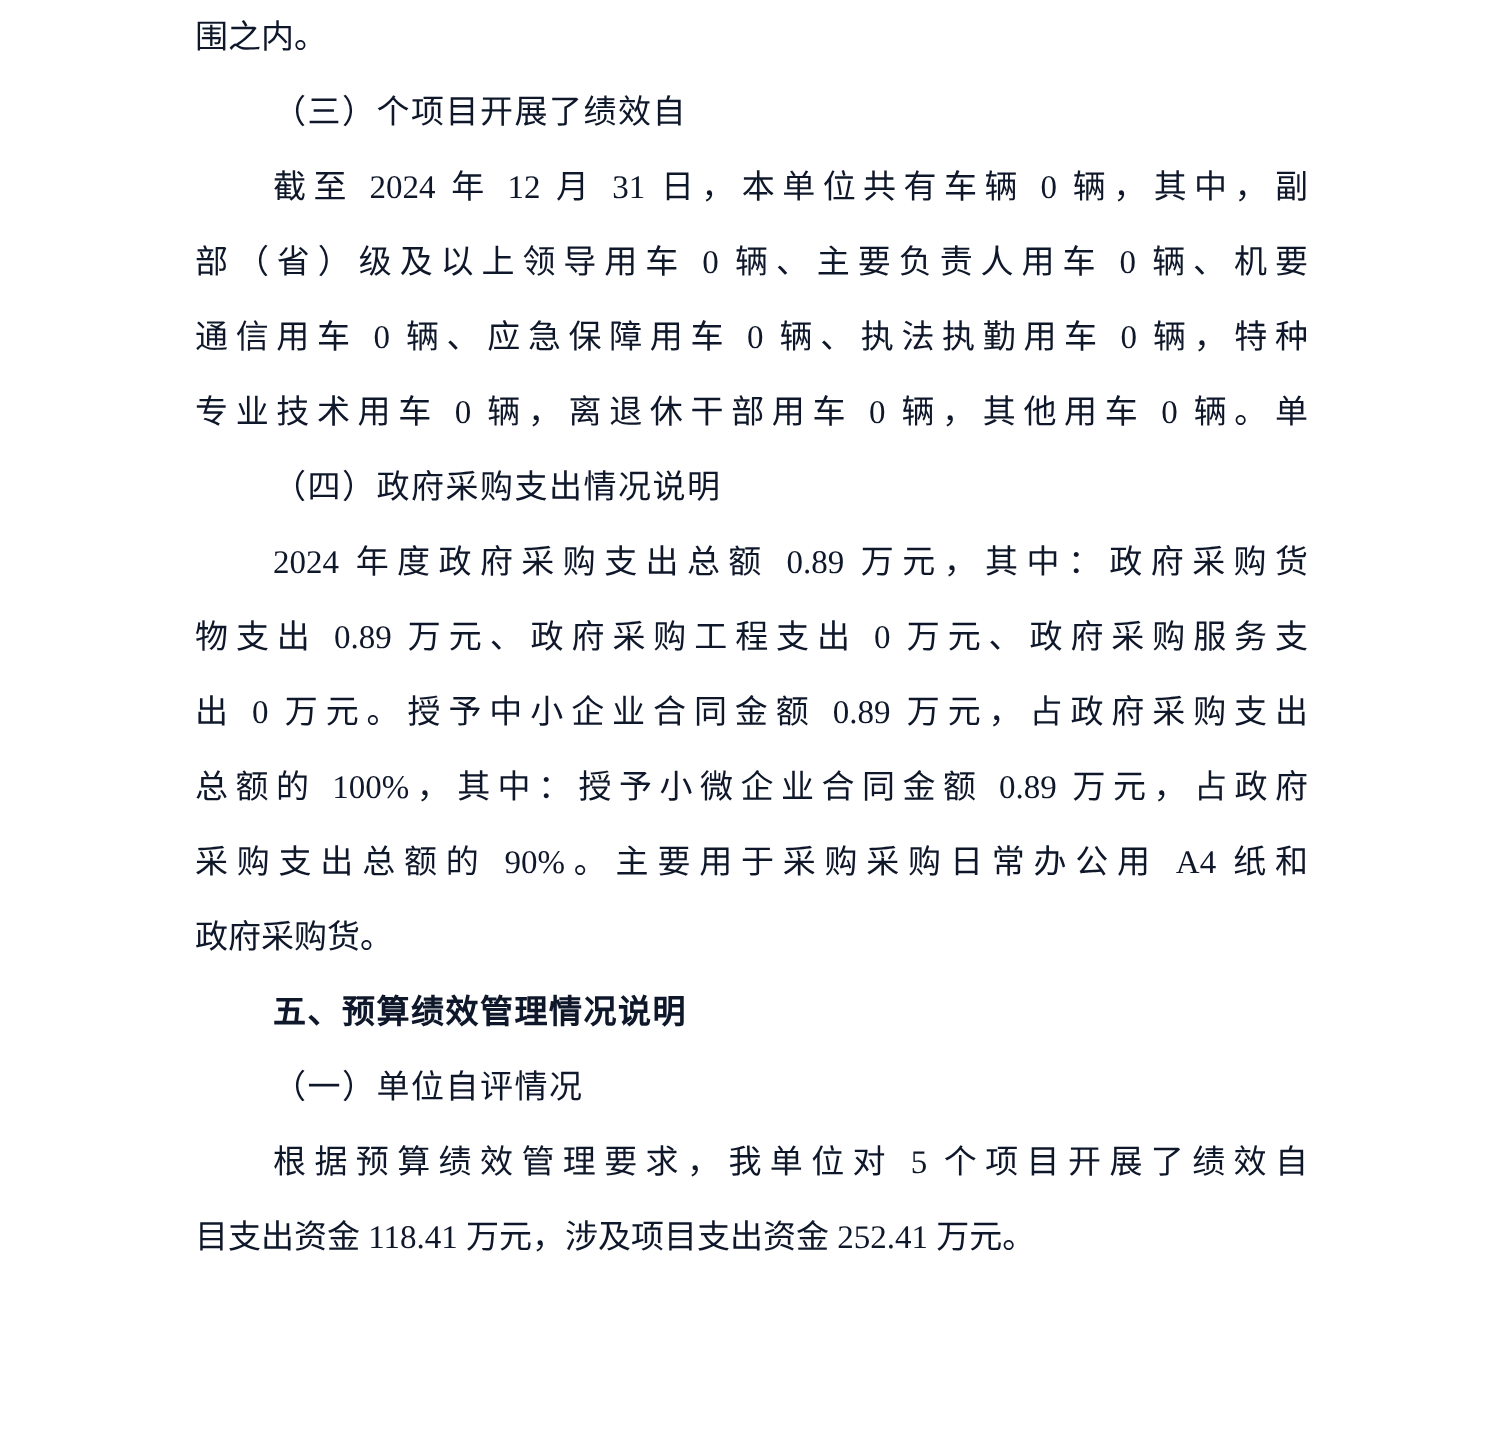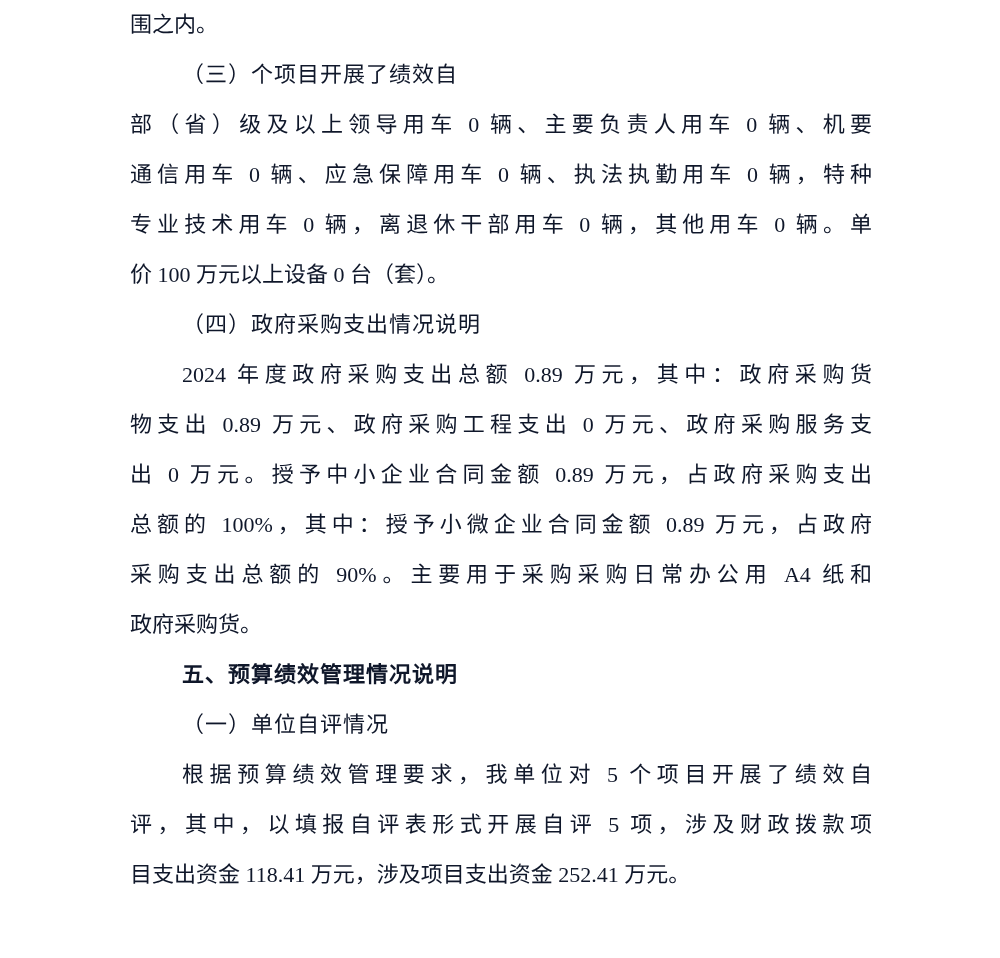--- a/index.html
+++ b/index.html
@@ -54,30 +54,29 @@
     letter-spacing: 1px;
   }
 </style>
 </head>
 <body>
 
 <div class="page">
   <div class="textblock" id="textblock">
       <div class="line style-body">围之内。</div>
       <div class="line style-kaiti-heading indent2">（三）个项目开展了绩效自</div>
+      <div class="line style-body indent2 justify">截至 2024 年 12 月 31 日，本单位共有车辆 0 辆，其中，副</div>
       <div class="line style-body justify">部（省）级及以上领导用车 0 辆、主要负责人用车 0 辆、机要</div>
       <div class="line style-body justify">通信用车 0 辆、应急保障用车 0 辆、执法执勤用车 0 辆，特种</div>
       <div class="line style-body justify">专业技术用车 0 辆，离退休干部用车 0 辆，其他用车 0 辆。单</div>
-      <div class="line style-body">价 100 万元以上设备 0 台（套）。</div>
       <div class="line style-kaiti-heading indent2">（四）政府采购支出情况说明</div>
       <div class="line style-body indent2 justify">2024 年度政府采购支出总额 0.89 万元，其中：政府采购货</div>
       <div class="line style-body justify">物支出 0.89 万元、政府采购工程支出 0 万元、政府采购服务支</div>
       <div class="line style-body justify">出 0 万元。授予中小企业合同金额 0.89 万元，占政府采购支出</div>
       <div class="line style-body justify">总额的 100%，其中：授予小微企业合同金额 0.89 万元，占政府</div>
       <div class="line style-body justify">采购支出总额的 90%。主要用于采购采购日常办公用 A4 纸和</div>
       <div class="line style-body">政府采购货。</div>
       <div class="line style-hei-heading indent2">五、预算绩效管理情况说明</div>
       <div class="line style-kaiti-heading indent2">（一）单位自评情况</div>
       <div class="line style-body indent2 justify">根据预算绩效管理要求，我单位对 5 个项目开展了绩效自</div>
-      <div class="line style-body justify">评，其中，以填报自评表形式开展自评 5 项，涉及财政拨款项</div>
       <div class="line style-body">目支出资金 118.41 万元，涉及项目支出资金 252.41 万元。</div>
     </div>
 </div>
 
 </body></html>

